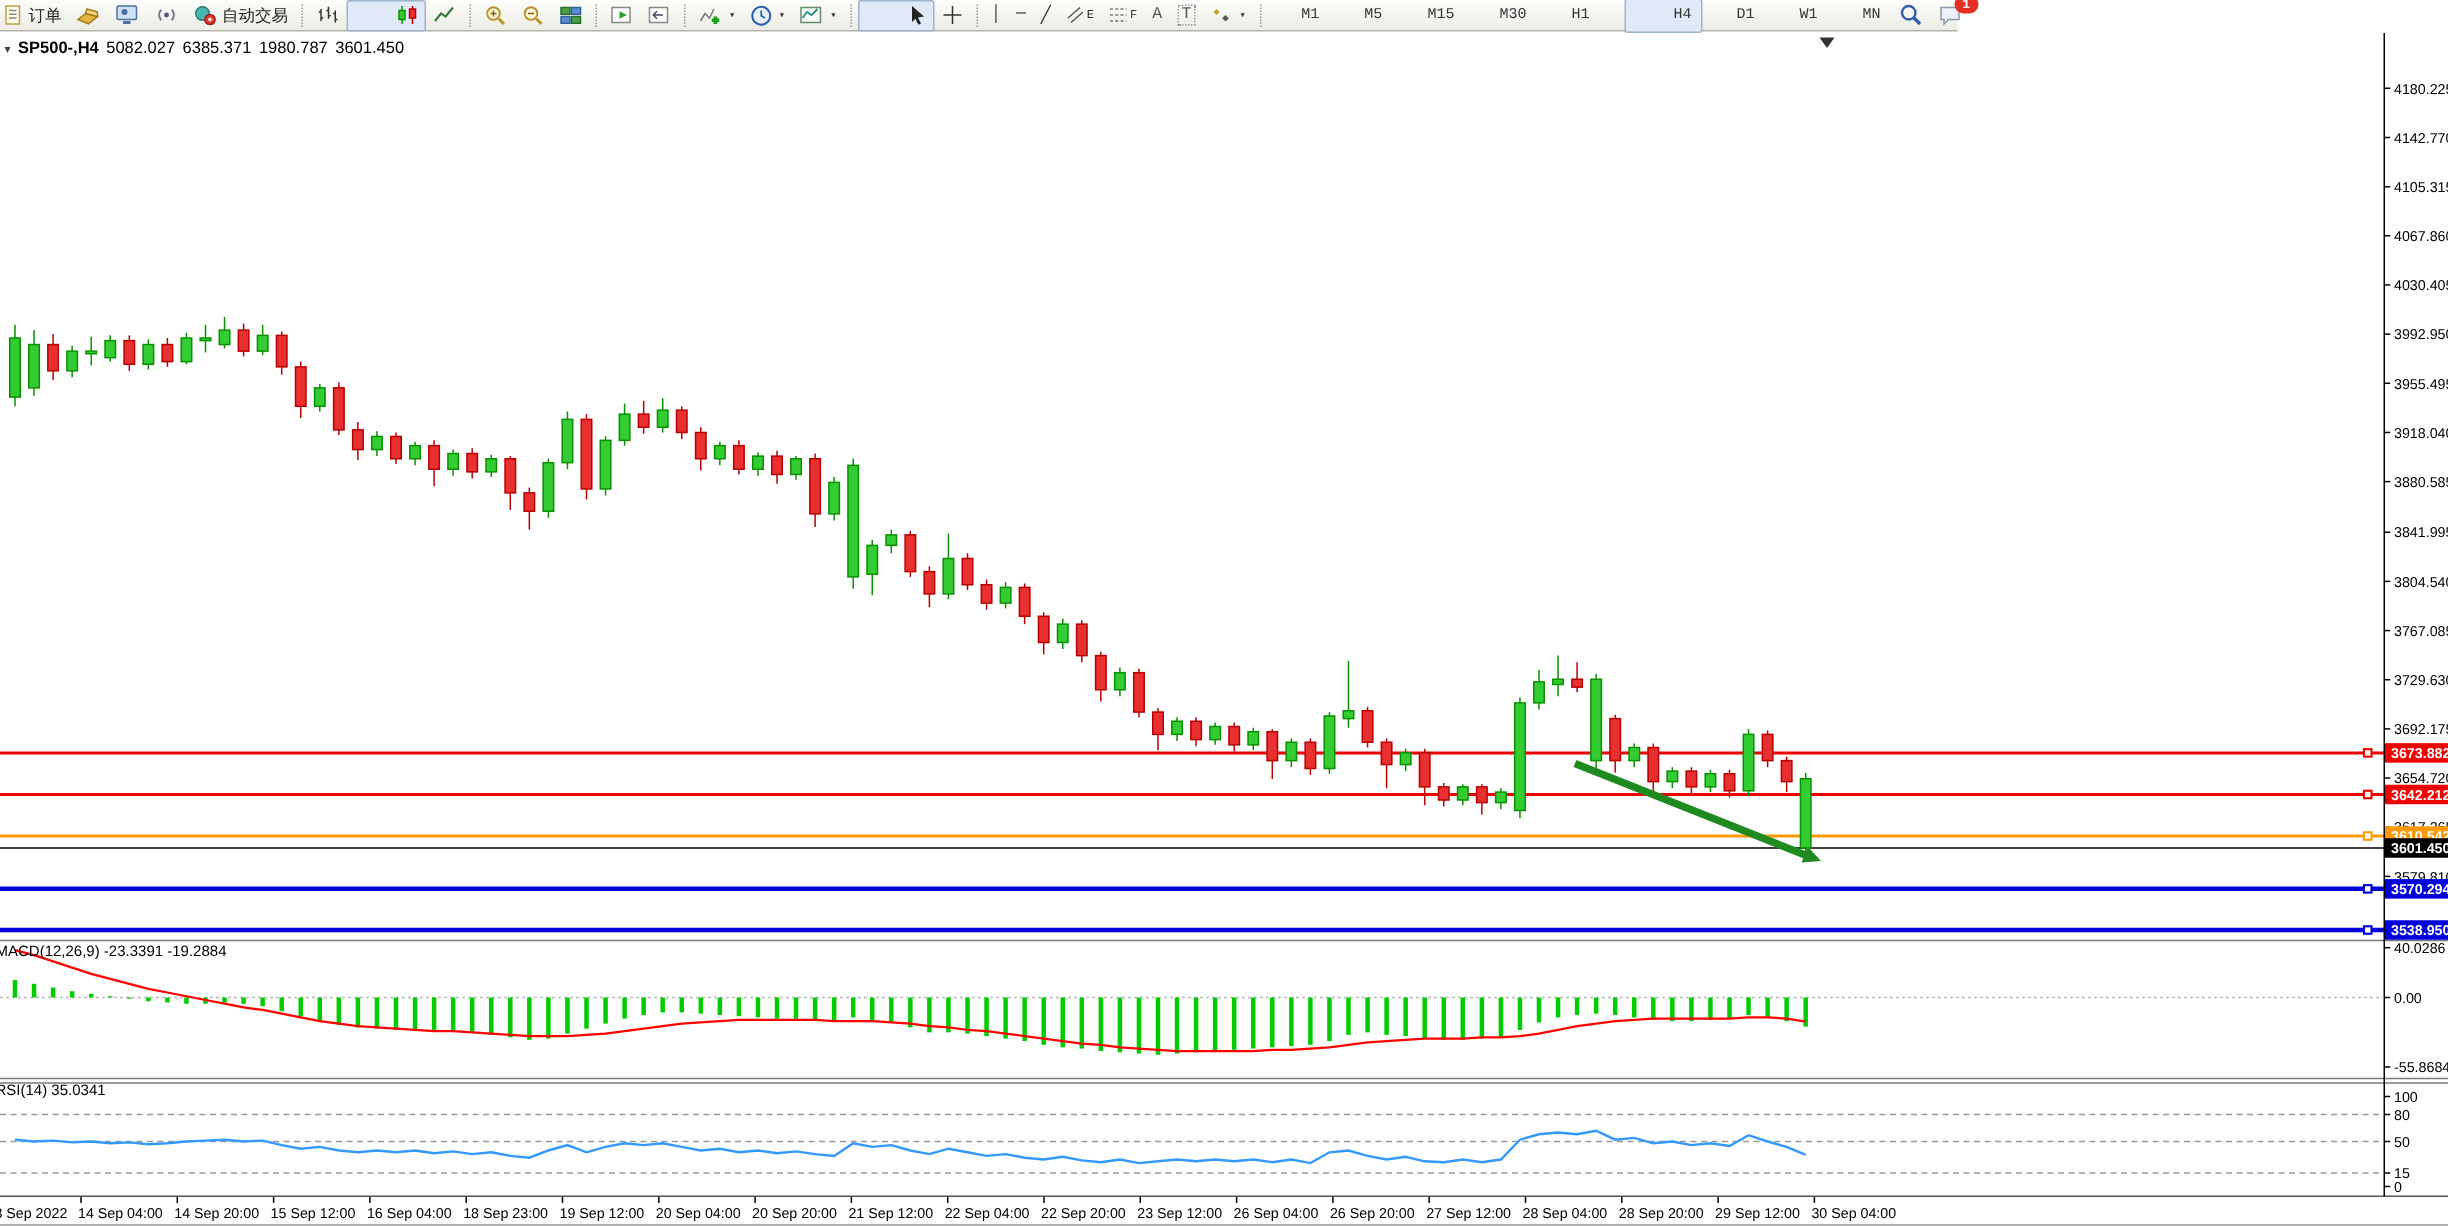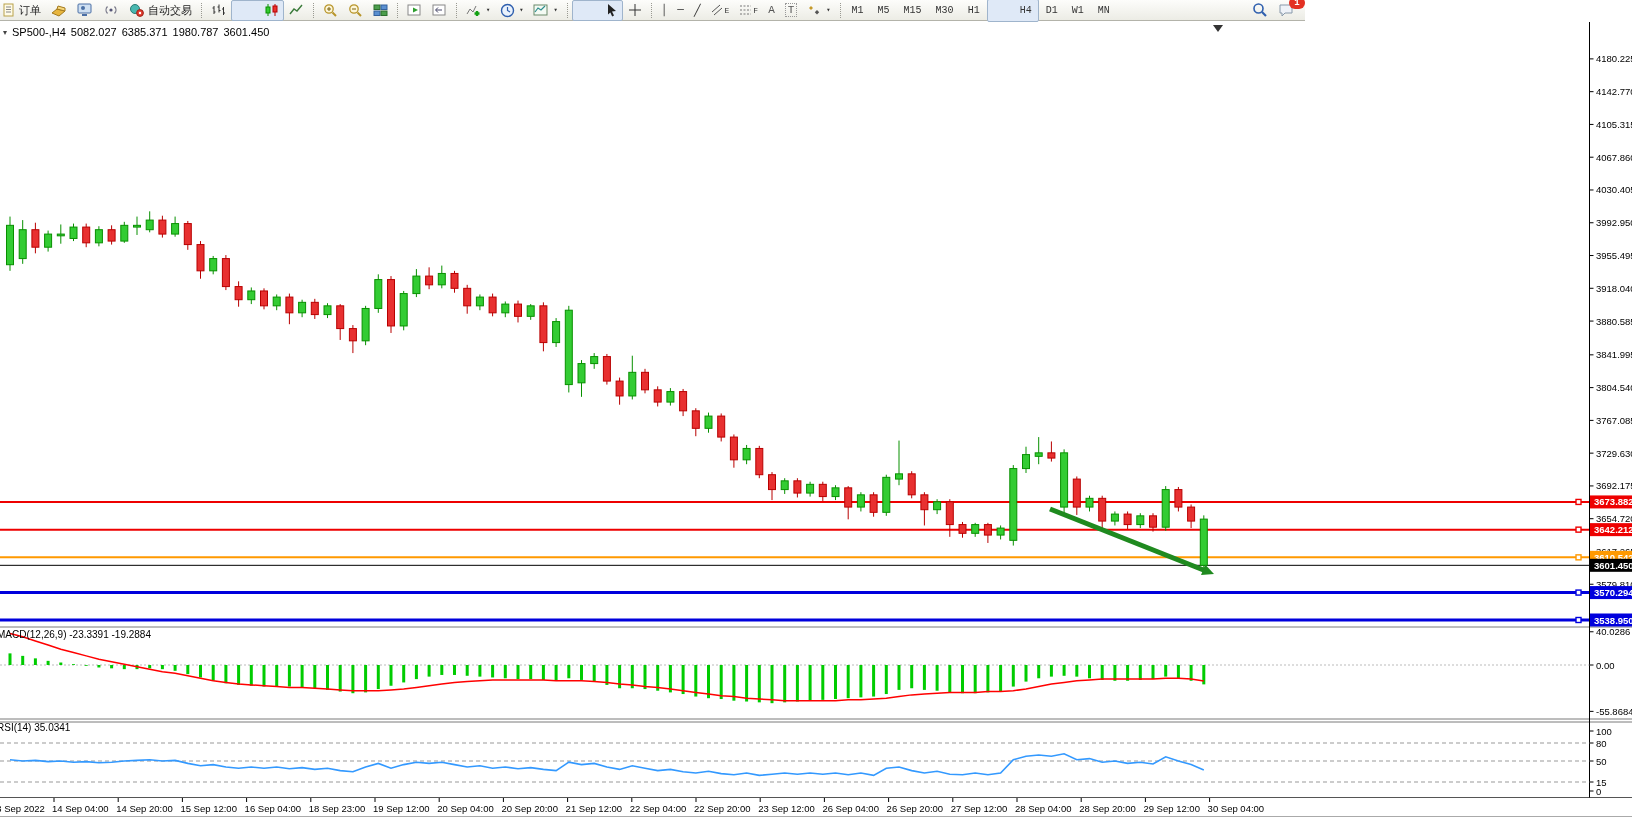--- a/index.html
+++ b/index.html
@@ -7,21 +7,21 @@
        font-family:"Liberation Sans",sans-serif;}
   
   .toolbar{position:absolute;top:0;left:0;width:1305px;height:21px;
      background:linear-gradient(#fdfdfb,#ecece5);border-bottom:1px solid #b3b3aa;
      display:flex;align-items:center;padding:0 2px;box-sizing:border-box;white-space:nowrap;font-family:Liberation Mono, monospace;}
   .tbtn{height:19px;display:inline-flex;align-items:center;gap:3px;padding:0 4px;
      border:1px solid transparent;border-radius:2px;font-size:11px;color:#222;cursor:default;}
   .tbtn.pressed{background:#dfe9f7;border-color:#9fb4cc;padding-left:32px;}
   .sep{width:0;height:15px;border-left:1px dotted #9a9a92;margin:0 4px;}
   .caret{font-size:7px;color:#333;margin-left:1px;}
-  .tf{font-size:10px;padding:1px 6px;color:#333;}
+  .tf{font-size:10px;padding:1px 6px;color:#333;margin-left:16px;}
   .glyph{font-size:11px;color:#333;}
   .toolbar svg{display:block;}
   .spacer{flex:1;}
   .badge{position:relative;display:inline-flex;}
   .badge .count{position:absolute;top:-4px;right:-7px;background:#e33022;color:#fff;
      border-radius:8px;min-width:12px;height:12px;font-size:9px;line-height:12px;
      text-align:center;padding:0 2px;font-weight:bold;}
   
   .chart-header{position:absolute;top:26px;left:3px;font-size:11px;color:#000;
      display:flex;align-items:center;gap:5px;z-index:5;}
@@ -212,21 +212,21 @@
     <div class="tbtn badge" style="margin-right:4px">
       <svg width="16" height="15" viewBox="0 0 16 15">
           <path d="M2 2 h12 v8 h-7 l-3 3 v-3 h-2 Z" fill="#eef2f8" stroke="#8899aa"></path>
         </svg>
       <span class="count">1</span>
     </div>
   </div>
 
   <div class="chart-header">
     <span class="mark">▾</span>
-    <span style="font-weight:normal">SP500-,H4</span>
+    <span style="font-weight:bold">SP500-,H4</span>
     <span>5082.027</span>
     <span>6385.371</span>
     <span>1980.787</span>
     <span>3601.450</span>
   </div>
 
   <div class="ind-label" id="macd-label">MACD(12,26,9) -23.3391 -19.2884</div>
   <div class="ind-label" id="rsi-label">RSI(14) 35.0341</div>
 
   <svg id="chart" style="position:absolute;top:22px;left:0" width="1632" height="795" viewBox="0 0 1632 795">

